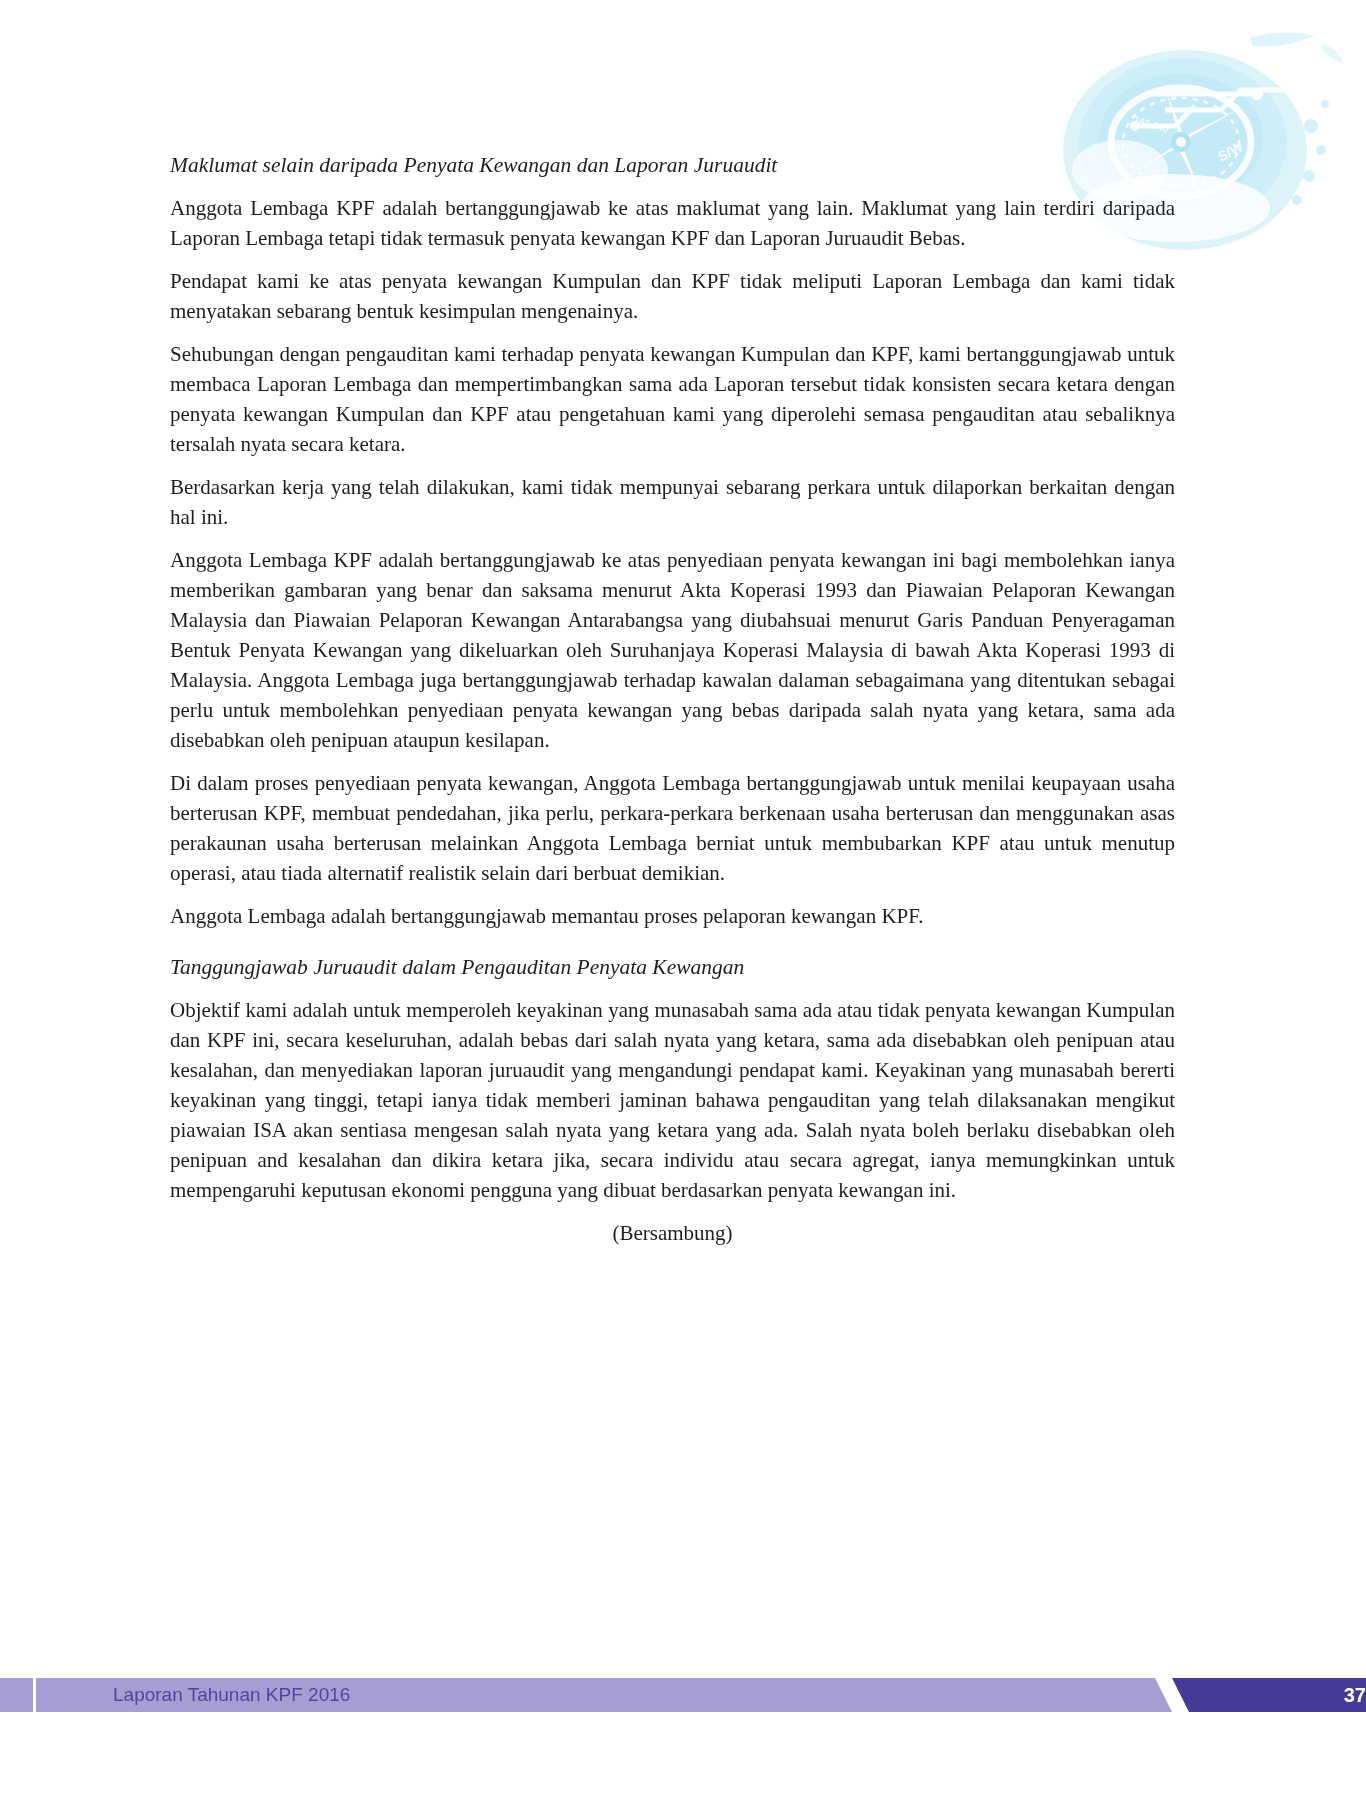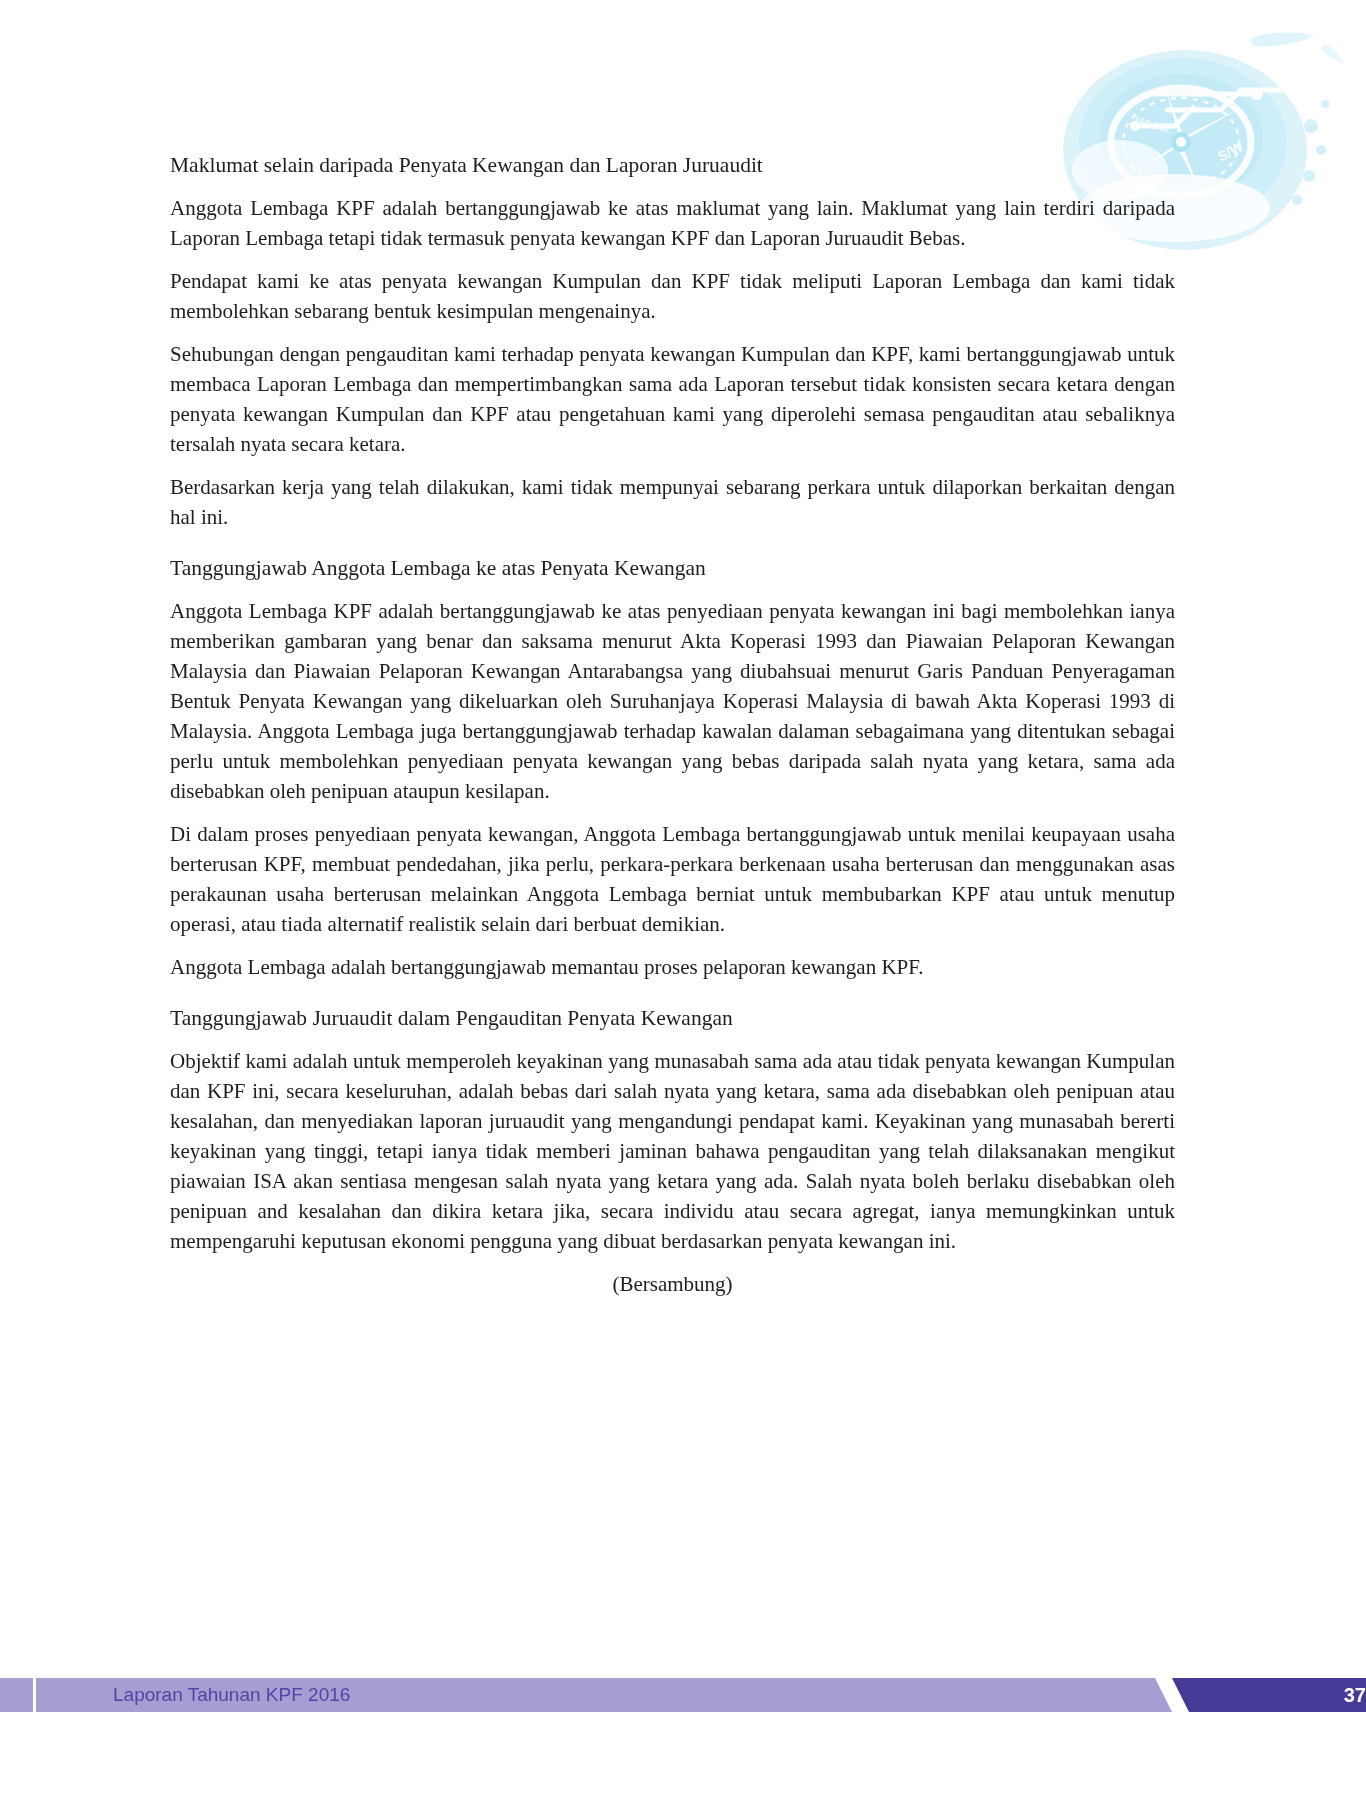--- a/index.html
+++ b/index.html
@@ -23,20 +23,21 @@
   .doc-content {
     position: absolute;
     left: 170px; top: 150px;
     width: 1005px;
     color: #1e1e1e;
     font-size: 21px;
     line-height: 30px;
     text-align: justify;
   }
   .doc-heading {
+    font-style: italic;
     font-weight: normal;
     font-size: 21.5px;
     line-height: 30px;
     margin: 21px 0 13px 0;
     text-align: left;
   }
   .doc-heading.first { margin-top: 0; }
   .para { margin: 1px 0 13px 0; }
   .para.last { text-align: center; margin-top: 8px; }
 
@@ -129,24 +130,23 @@
       <circle cx="284" cy="146" r="6"></circle>
       <circle cx="300" cy="74" r="4"></circle>
       <circle cx="272" cy="170" r="5"></circle>
     </g>
   </g>
 </svg>
 
 <div class="doc-content">
   <h2 class="doc-heading first">Maklumat selain daripada Penyata Kewangan dan Laporan Juruaudit</h2>
   <p class="para">Anggota Lembaga KPF adalah bertanggungjawab ke atas maklumat yang lain. Maklumat yang lain terdiri daripada Laporan Lembaga tetapi tidak termasuk penyata kewangan KPF dan Laporan Juruaudit Bebas.</p>
-  <p class="para">Pendapat kami ke atas penyata kewangan Kumpulan dan KPF tidak meliputi Laporan Lembaga dan kami tidak membolehkan sebarang bentuk kesimpulan mengenainya.</p>
+  <p class="para">Pendapat kami ke atas penyata kewangan Kumpulan dan KPF tidak meliputi Laporan Lembaga dan kami tidak menyatakan sebarang bentuk kesimpulan mengenainya.</p>
   <p class="para">Sehubungan dengan pengauditan kami terhadap penyata kewangan Kumpulan dan KPF, kami bertanggungjawab untuk membaca Laporan Lembaga dan mempertimbangkan sama ada Laporan tersebut tidak konsisten secara ketara dengan penyata kewangan Kumpulan dan KPF atau pengetahuan kami yang diperolehi semasa pengauditan atau sebaliknya tersalah nyata secara ketara.</p>
   <p class="para">Berdasarkan kerja yang telah dilakukan, kami tidak mempunyai sebarang perkara untuk dilaporkan berkaitan dengan hal ini.</p>
-  <h2 class="doc-heading">Tanggungjawab Anggota Lembaga ke atas Penyata Kewangan</h2>
   <p class="para">Anggota Lembaga KPF adalah bertanggungjawab ke atas penyediaan penyata kewangan ini bagi membolehkan ianya memberikan gambaran yang benar dan saksama menurut Akta Koperasi 1993 dan Piawaian Pelaporan Kewangan Malaysia dan Piawaian Pelaporan Kewangan Antarabangsa yang diubahsuai menurut Garis Panduan Penyeragaman Bentuk Penyata Kewangan yang dikeluarkan oleh Suruhanjaya Koperasi Malaysia di bawah Akta Koperasi 1993 di Malaysia. Anggota Lembaga juga bertanggungjawab terhadap kawalan dalaman sebagaimana yang ditentukan sebagai perlu untuk membolehkan penyediaan penyata kewangan yang bebas daripada salah nyata yang ketara, sama ada disebabkan oleh penipuan ataupun kesilapan.</p>
   <p class="para">Di dalam proses penyediaan penyata kewangan, Anggota Lembaga bertanggungjawab untuk menilai keupayaan usaha berterusan KPF, membuat pendedahan, jika perlu, perkara-perkara berkenaan usaha berterusan dan menggunakan asas perakaunan usaha berterusan melainkan Anggota Lembaga berniat untuk membubarkan KPF atau untuk menutup operasi, atau tiada alternatif realistik selain dari berbuat demikian.</p>
   <p class="para">Anggota Lembaga adalah bertanggungjawab memantau proses pelaporan kewangan KPF.</p>
   <h2 class="doc-heading">Tanggungjawab Juruaudit dalam Pengauditan Penyata Kewangan</h2>
   <p class="para">Objektif kami adalah untuk memperoleh keyakinan yang munasabah sama ada atau tidak penyata kewangan Kumpulan dan KPF ini, secara keseluruhan, adalah bebas dari salah nyata yang ketara, sama ada disebabkan oleh penipuan atau kesalahan, dan menyediakan laporan juruaudit yang mengandungi pendapat kami. Keyakinan yang munasabah bererti keyakinan yang tinggi, tetapi ianya tidak memberi jaminan bahawa pengauditan yang telah dilaksanakan mengikut piawaian ISA akan sentiasa mengesan salah nyata yang ketara yang ada. Salah nyata boleh berlaku disebabkan oleh penipuan and kesalahan dan dikira ketara jika, secara individu atau secara agregat, ianya memungkinkan untuk mempengaruhi keputusan ekonomi pengguna yang dibuat berdasarkan penyata kewangan ini.</p>
   <p class="para last">(Bersambung)</p>
 </div>
 
 <div class="footer">
   <div class="footer-bar-light"></div>

